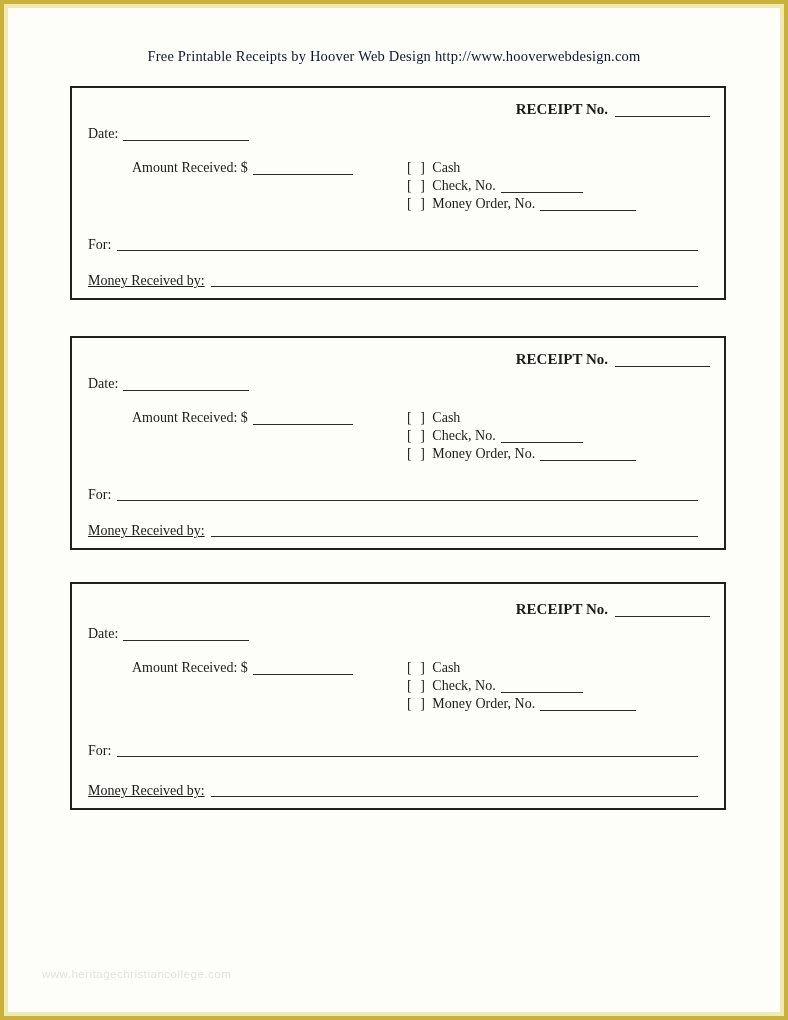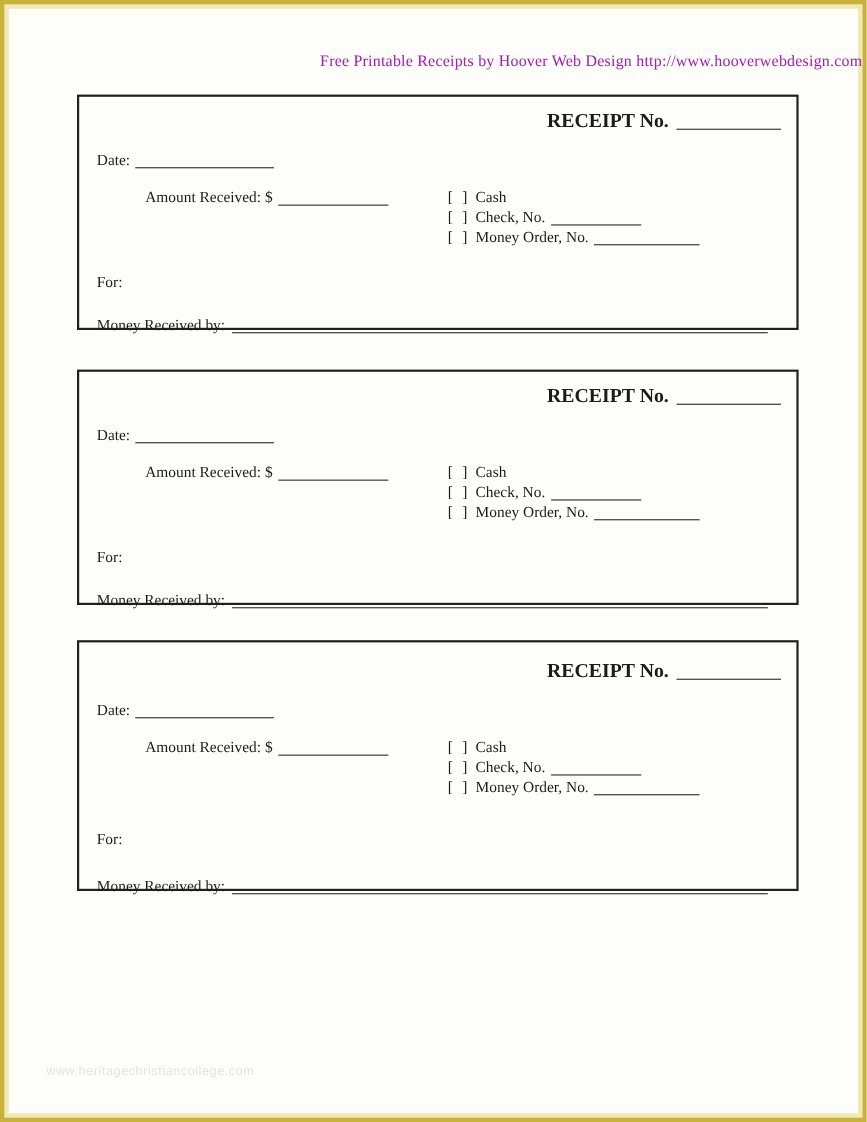--- a/index.html
+++ b/index.html
@@ -14,24 +14,24 @@
     border: 4px solid #c9b23a;
     box-shadow: inset 0 0 0 4px #f1e9b4;
     overflow: hidden;
   }
 
   .header-line {
     position: absolute;
     top: 44px;
     left: 0;
     width: 100%;
-    text-align: right;
+    text-align: center;
     font-size: 14.5px;
     letter-spacing: 0.2px;
-    color: #a21caf;
+    color: #0f172a;
   }
 
   .receipt {
     position: absolute;
     left: 66px;
     width: 656px;
     border: 2px solid #202020;
     background: transparent;
     padding: 12px 8px 0 16px;
     font-size: 14px;
@@ -40,32 +40,32 @@
   .receipt.r1 { top: 82px;  height: 214px; }
   .receipt.r2 { top: 332px; height: 214px; }
   .receipt.r3 { top: 578px; height: 228px; padding-top: 16px; }
 
   .row { white-space: nowrap; }
 
   .receipt-no-row {
     text-align: right;
     padding-right: 6px;
     font-weight: bold;
-    font-size: 18px;
+    font-size: 15px;
     line-height: 18px;
   }
 
-  .date-row { margin-top: 20px; }
+  .date-row { margin-top: 7px; }
 
   .amount-row { margin-top: 17px; display: flex; align-items: flex-start; }
   .amount-left { width: 275px; flex: 0 0 275px; margin-left: 44px; }
   .options .option { line-height: 18px; font-family: Liberation Serif, serif; }
 
-  .for-row { margin-top: 23px; display: flex; flex-direction: column; }
-  .received-row { margin-top: 19px; display: flex; }
+  .for-row { margin-top: 23px; display: flex; }
+  .received-row { margin-top: 19px; display: flex; text-decoration: underline; }
   .r3 .for-row { margin-top: 29px; }
   .r3 .received-row { margin-top: 23px; }
 
   .blank {
     display: inline-block;
     border-bottom: 1.4px solid #2a2a2a;
     height: 12px;
     margin-left: 5px;
     margin-bottom: -3px;
   }

